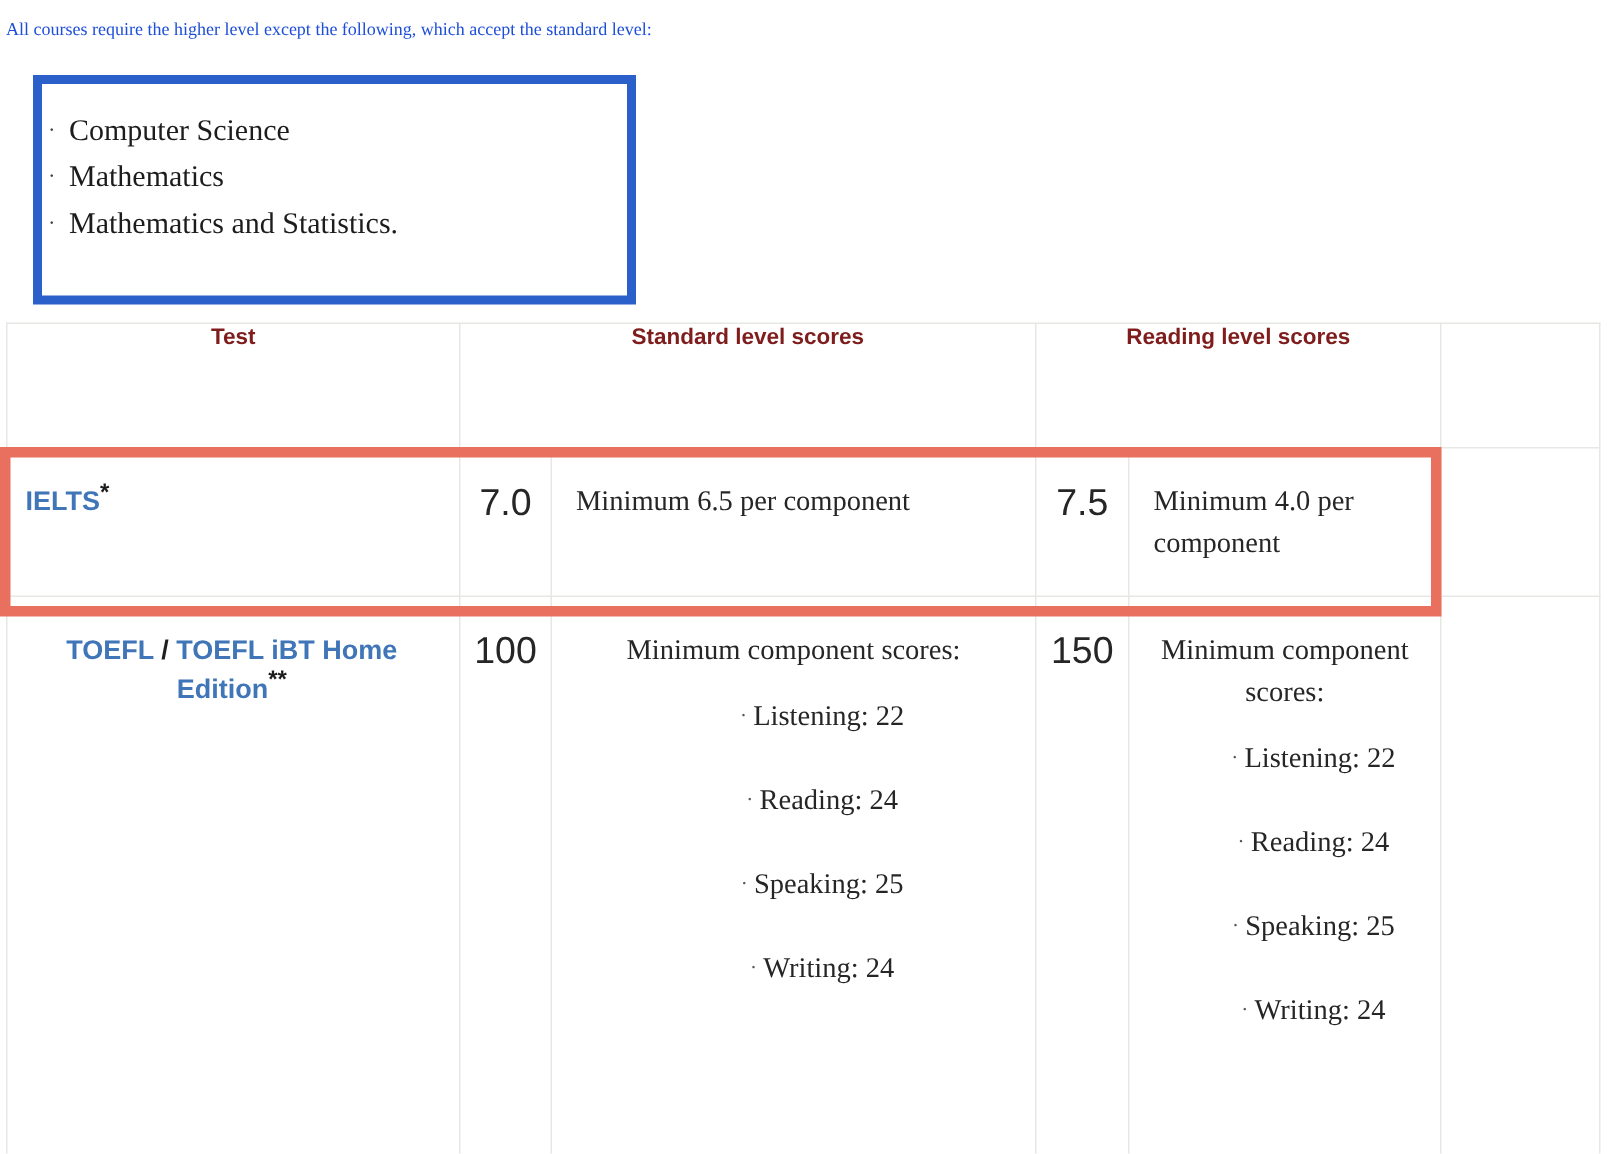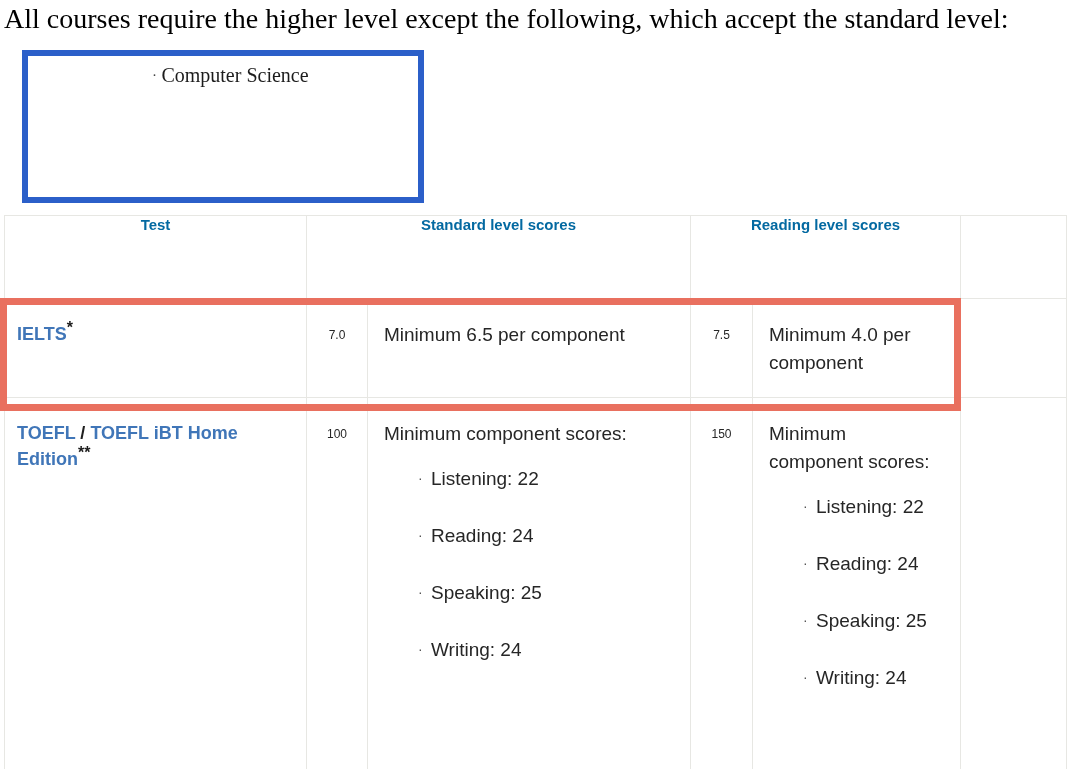--- a/index.html
+++ b/index.html
@@ -16,35 +16,34 @@
     -webkit-font-smoothing: antialiased;
   }
 
   
   .intro {
     position: absolute;
     left: 4px;
     top: 6px;
     width: 1040px;
     font-family: "Liberation Serif", serif;
-    font-size: 28px;
+    font-size: 12px;
     line-height: 26px;
-    color: #000000;
+    color: #1d4ed8;
     white-space: nowrap;
   }
 
   
   .course-list-wrap {
     position: absolute;
     left: 22px;
-    top: 38px;
+    top: 50px;
     width: 402px;
     height: 184px;
     box-sizing: border-box;
-    text-align: center;
   }
   .course-list {
     list-style: none;
     margin: 0;
     padding: 22px 0 0 10px;
     font-family: "Liberation Serif", serif;
     font-size: 20px;
     color: #1c1c1c;
   }
   .course-list li {
@@ -102,34 +101,35 @@
   col.c-h-num { width: 62px;  }
   col.c-h-txt { width: 208px; }
   col.c-tail  { width: 106px; }
 
   thead th {
     height: 82px;
     vertical-align: bottom;
     text-align: center;
     font-size: 15px;
     font-weight: bold;
-    color: #0369a1;
+    color: #7f1d1d;
     padding: 0 0 18px 0;
   }
   thead th.blank { border-left-color: #e7e7e3; }
 
   
   td.cell {
     font-size: 19px;
     line-height: 28px;
     color: #262626;
     padding: 22px 16px 20px 16px;
+    font-family: Liberation Serif, serif;
   }
   td.num {
-    font-size: 12px;
+    font-size: 25px;
     line-height: 28px;
     color: #262626;
     padding: 22px 8px 20px 8px;
     text-align: center;
     white-space: nowrap;
   }
   td.test-cell {
     font-size: 18px;
     line-height: 26px;
     font-weight: bold;
@@ -165,31 +165,37 @@
   }
   .sub-list li:last-child { margin-bottom: 0; }
   .sub-list li .dot {
     display: inline-block;
     width: 13px;
     color: #555;
     font-size: 14px;
     vertical-align: 2px;
   }
 
-  .row-tall td { height: 330px; }
+  .row-tall td { height: 330px; text-align: center; }
 </style>
 </head>
 <body>
 
 <div class="intro">All courses require the higher level except the following, which accept the standard level:</div>
 
 <div class="course-list-wrap">
   <ul class="course-list">
     <li>
       <span class="dot">·</span><span>Computer Science</span>
+    </li>
+    <li>
+      <span class="dot">·</span><span>Mathematics</span>
+    </li>
+    <li>
+      <span class="dot">·</span><span>Mathematics and Statistics.</span>
     </li>
   </ul>
 </div>
 
 <table class="score-table">
   <colgroup>
     <col class="c-test">
       <col class="c-s-num">
       <col class="c-s-txt">
     <col class="c-h-num">

